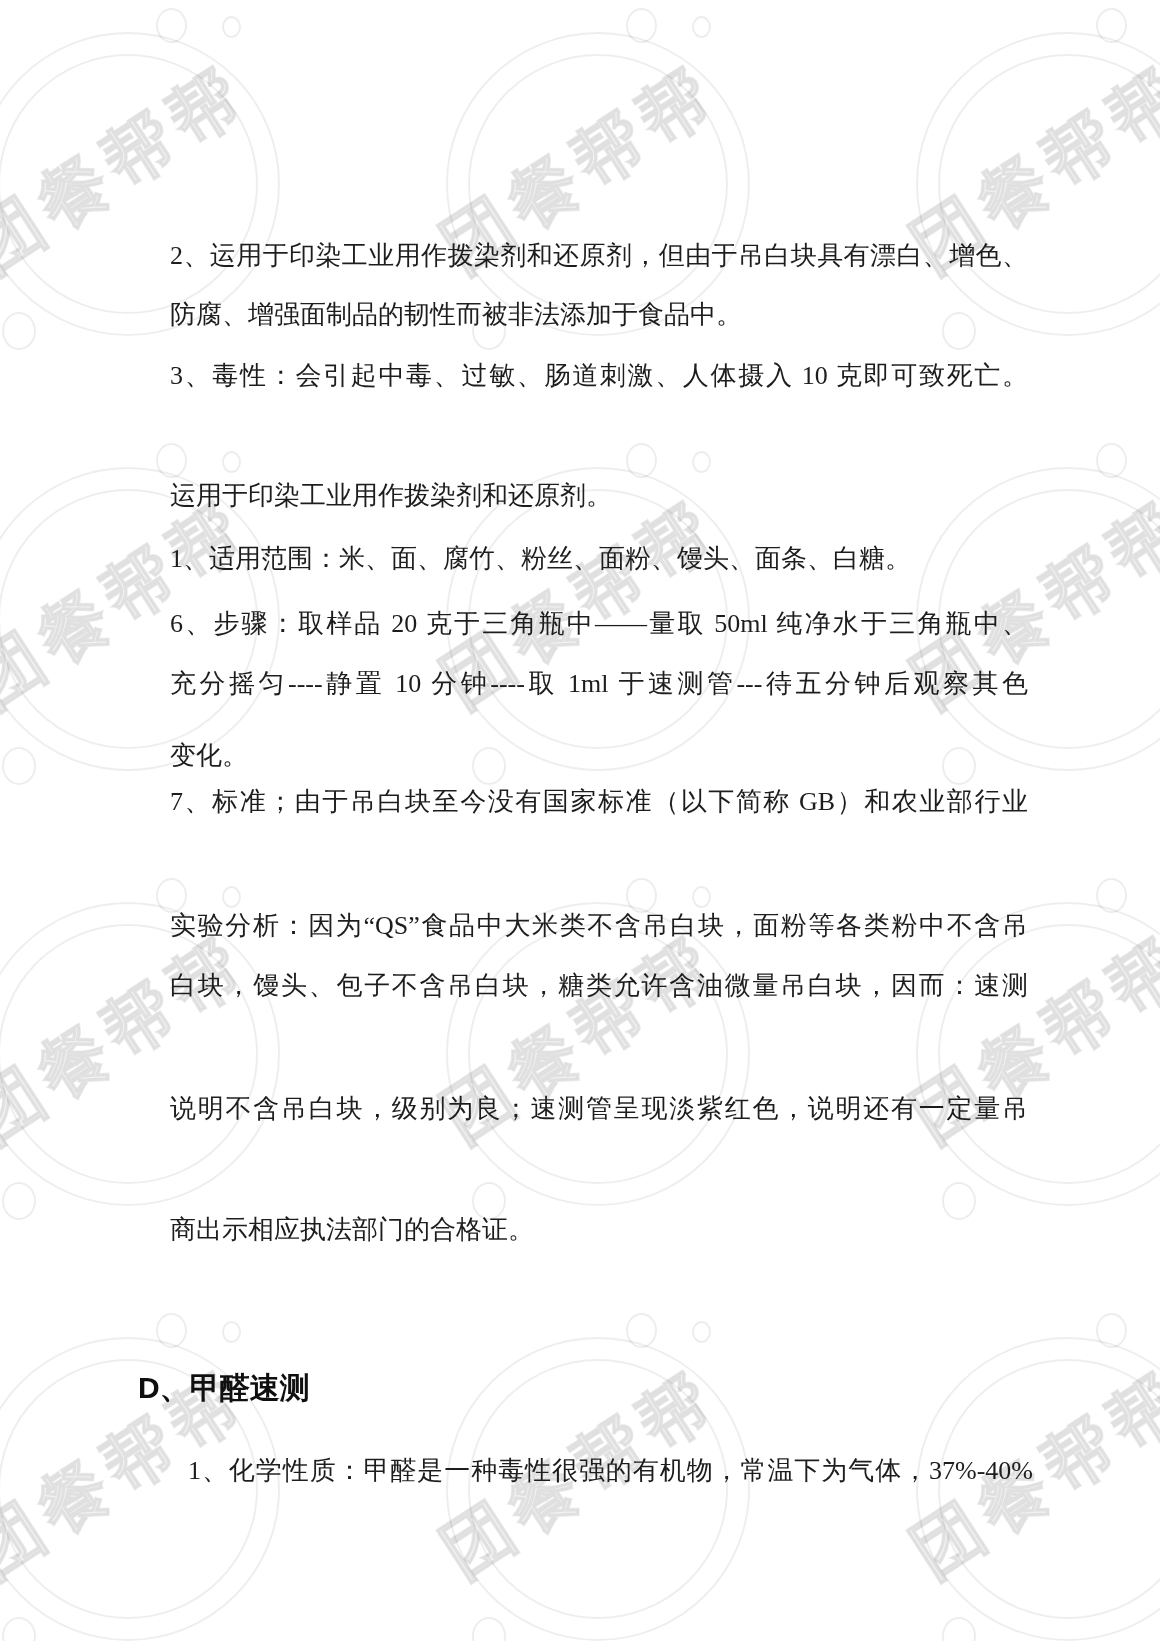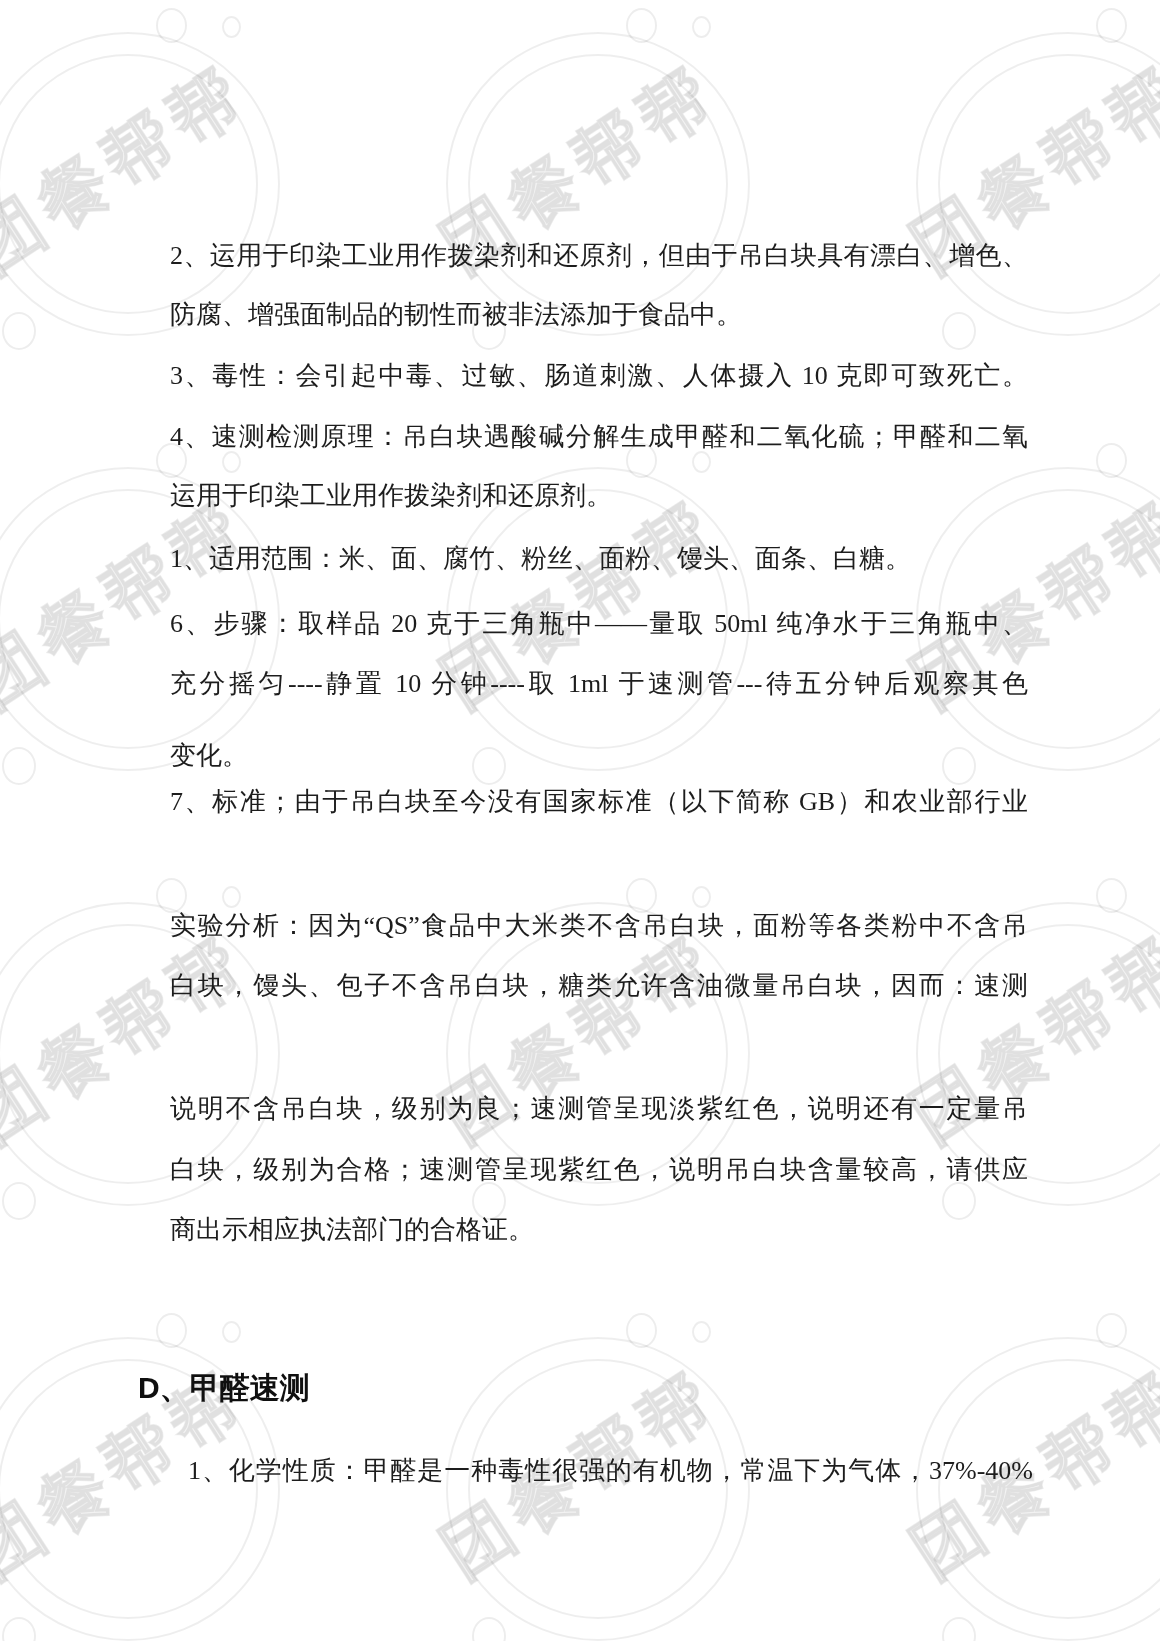--- a/index.html
+++ b/index.html
@@ -148,31 +148,29 @@
 
       <div class="wm-dot c"></div>
       <span class="wm-text">团餐帮帮</span>
     </div>
   </div>
 
   <main class="content">
     <p class="line fill" style="top:210px">2、运用于印染工业用作拨染剂和还原剂，但由于吊白块具有漂白、增色、</p>
     <p class="line" style="top:269px">防腐、增强面制品的韧性而被非法添加于食品中。</p>
     <p class="line fill" style="top:330px">3、毒性：会引起中毒、过敏、肠道刺激、人体摄入 10 克即可致死亡。</p>
-    <p class="line fill" style="top:391px">4、速测检测原理：吊白块遇酸碱分解生成甲醛和二氧化硫；甲醛和二氧</p>
     <p class="line" style="top:450px">运用于印染工业用作拨染剂和还原剂。</p>
     <p class="line" style="top:513px">1、适用范围：米、面、腐竹、粉丝、面粉、馒头、面条、白糖。</p>
     <p class="line fill" style="top:578px">6、步骤：取样品 20 克于三角瓶中——量取 50ml 纯净水于三角瓶中、</p>
     <p class="line fill" style="top:638px">充分摇匀----静置 10 分钟----取 1ml 于速测管---待五分钟后观察其色</p>
     <p class="line" style="top:710px">变化。</p>
     <p class="line fill" style="top:756px">7、标准；由于吊白块至今没有国家标准（以下简称 GB）和农业部行业</p>
     <p class="line fill" style="top:880px">实验分析：因为“QS”食品中大米类不含吊白块，面粉等各类粉中不含吊</p>
     <p class="line fill" style="top:940px">白块，馒头、包子不含吊白块，糖类允许含油微量吊白块，因而：速测</p>
     <p class="line fill" style="top:1063px">说明不含吊白块，级别为良；速测管呈现淡紫红色，说明还有一定量吊</p>
-    <p class="line fill" style="top:1124px">白块，级别为合格；速测管呈现紫红色，说明吊白块含量较高，请供应</p>
     <p class="line" style="top:1184px">商出示相应执法部门的合格证。</p>
 
     <h2 class="heading">D、甲醛速测</h2>
 
     <p class="line fill indent" style="top:1425px">1、化学性质：甲醛是一种毒性很强的有机物，常温下为气体，37%-40%</p>
   </main>
 
 </div>
 
 </body></html>

